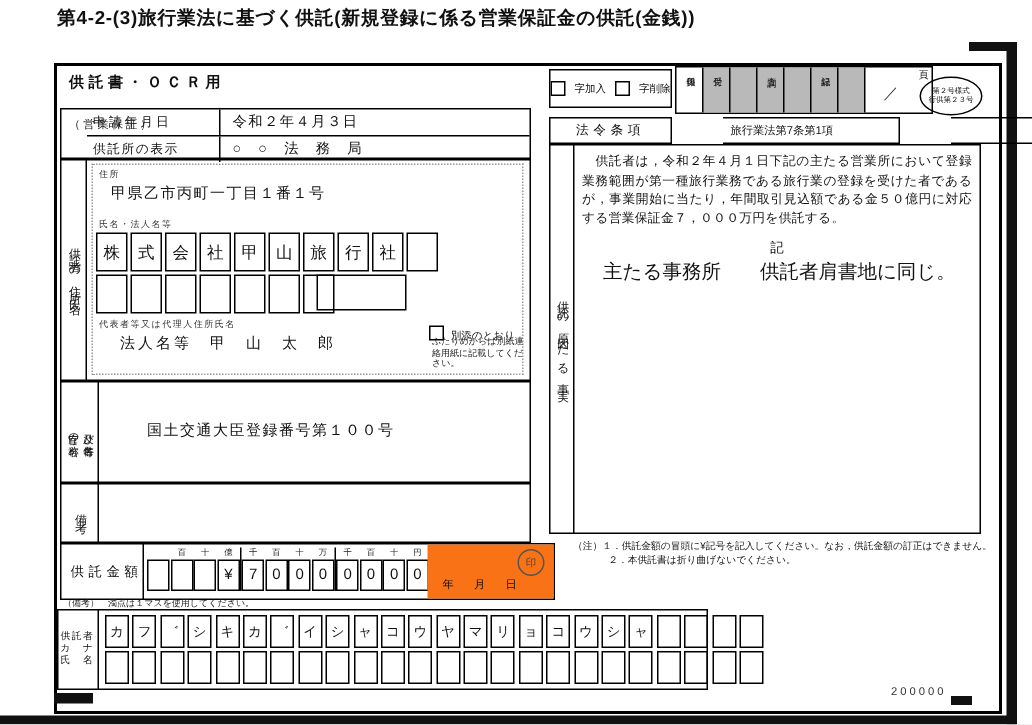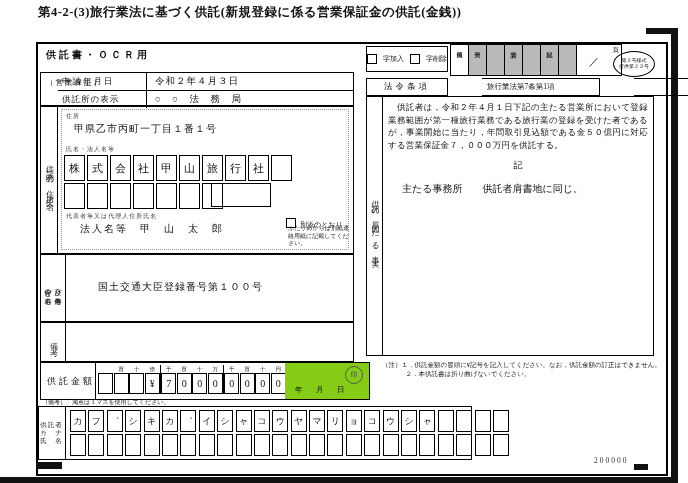--- a/index.html
+++ b/index.html
@@ -1,17 +1,17 @@
 <!DOCTYPE html>
 <html><head>
 <meta charset="utf-8">
 <style>
   html,body{margin:0;padding:0;background:#e8e8e8;}
   #page{position:relative;width:688px;height:483px;background:#fff;overflow:hidden;
-        font-family:Liberation Serif, serif;color:#111;}
+        font-family:Liberation Sans, sans-serif;color:#111;}
   .abs{position:absolute;box-sizing:border-box;}
   .bd{border:1px solid #000;}
   .vtext{writing-mode:vertical-rl;text-orientation:upright;}
   .cb{display:inline-block;width:8px;height:8px;border:1px solid #000;background:#fff;vertical-align:middle;}
   
   .title{font-size:12.5px;font-weight:bold;letter-spacing:.5px;white-space:nowrap;}
   .subtitle{font-size:8px;letter-spacing:.5px;white-space:nowrap;}
   
   .frame{border:2px solid #000;}
   .blackbar{background:#111;}
@@ -30,35 +30,35 @@
   .char-box{width:19px;height:24px;border:1px solid #000;margin-right:2px;flex:0 0 auto;
             display:flex;align-items:center;justify-content:center;font-size:11px;}
   .widebox{width:60px;height:24px;border:1px solid #000;}
   .note6{font-size:6px;line-height:7.5px;color:#222;}
   
   .amt-cols{display:flex;}
   .amt-col{width:15.5px;display:flex;flex-direction:column;align-items:center;flex:0 0 auto;}
   .amt-col:nth-child(5),.amt-col:nth-child(9){border-left:1px solid #000;}
   .amt-h{font-size:5.5px;height:8px;line-height:8px;color:#222;}
   .amt-box{width:13px;height:19px;border:1px solid #000;display:flex;align-items:center;justify-content:center;font-size:10px;}
-  .grayfill{background:#84cc16;}
+  .grayfill{background:#f97316;}
   .seal-circle{width:16px;height:16px;border:1px solid #555;border-radius:50%;
                display:flex;align-items:center;justify-content:center;font-size:7px;color:#444;}
   
   .stamp-wrap{display:flex;border:1px solid #000;height:32px;}
   .stamp-cell{border-left:1px solid #000;display:flex;justify-content:center;padding-top:2px;flex:0 0 auto;}
   .stamp-cell:first-child{border-left:none;}
   .stamp-lbl{writing-mode:vertical-rl;text-orientation:upright;font-size:6px;line-height:8px;}
   .graycell{background:#b9b9b9;}
   .oval{border:1px solid #000;border-radius:50%;display:flex;flex-direction:column;align-items:center;justify-content:center;
         font-size:5px;line-height:6px;white-space:nowrap;}
   
   .cause-par{font-size:8.5px;line-height:12.5px;letter-spacing:.2px;text-align:justify;}
   .ki{text-align:center;font-size:9px;margin-top:8px;}
-  .cause-detail{font-size:10px;margin-top:10px;padding-left:14px;}
+  .cause-detail{font-size:13px;padding-left:14px;}
   .notes{font-size:6.5px;line-height:9px;display:flex;}
   
   .kana-label{font-size:6.5px;line-height:8px;text-align:center;letter-spacing:1px;}
   .kana-row{display:flex;}
   .kana-box{width:14px;height:20px;border:1px solid #000;margin-right:2.4px;flex:0 0 auto;
             display:flex;align-items:center;justify-content:center;font-size:9px;}
   .code{font-size:7.5px;letter-spacing:2px;color:#333;}
 </style>
 </head>
 <body>

